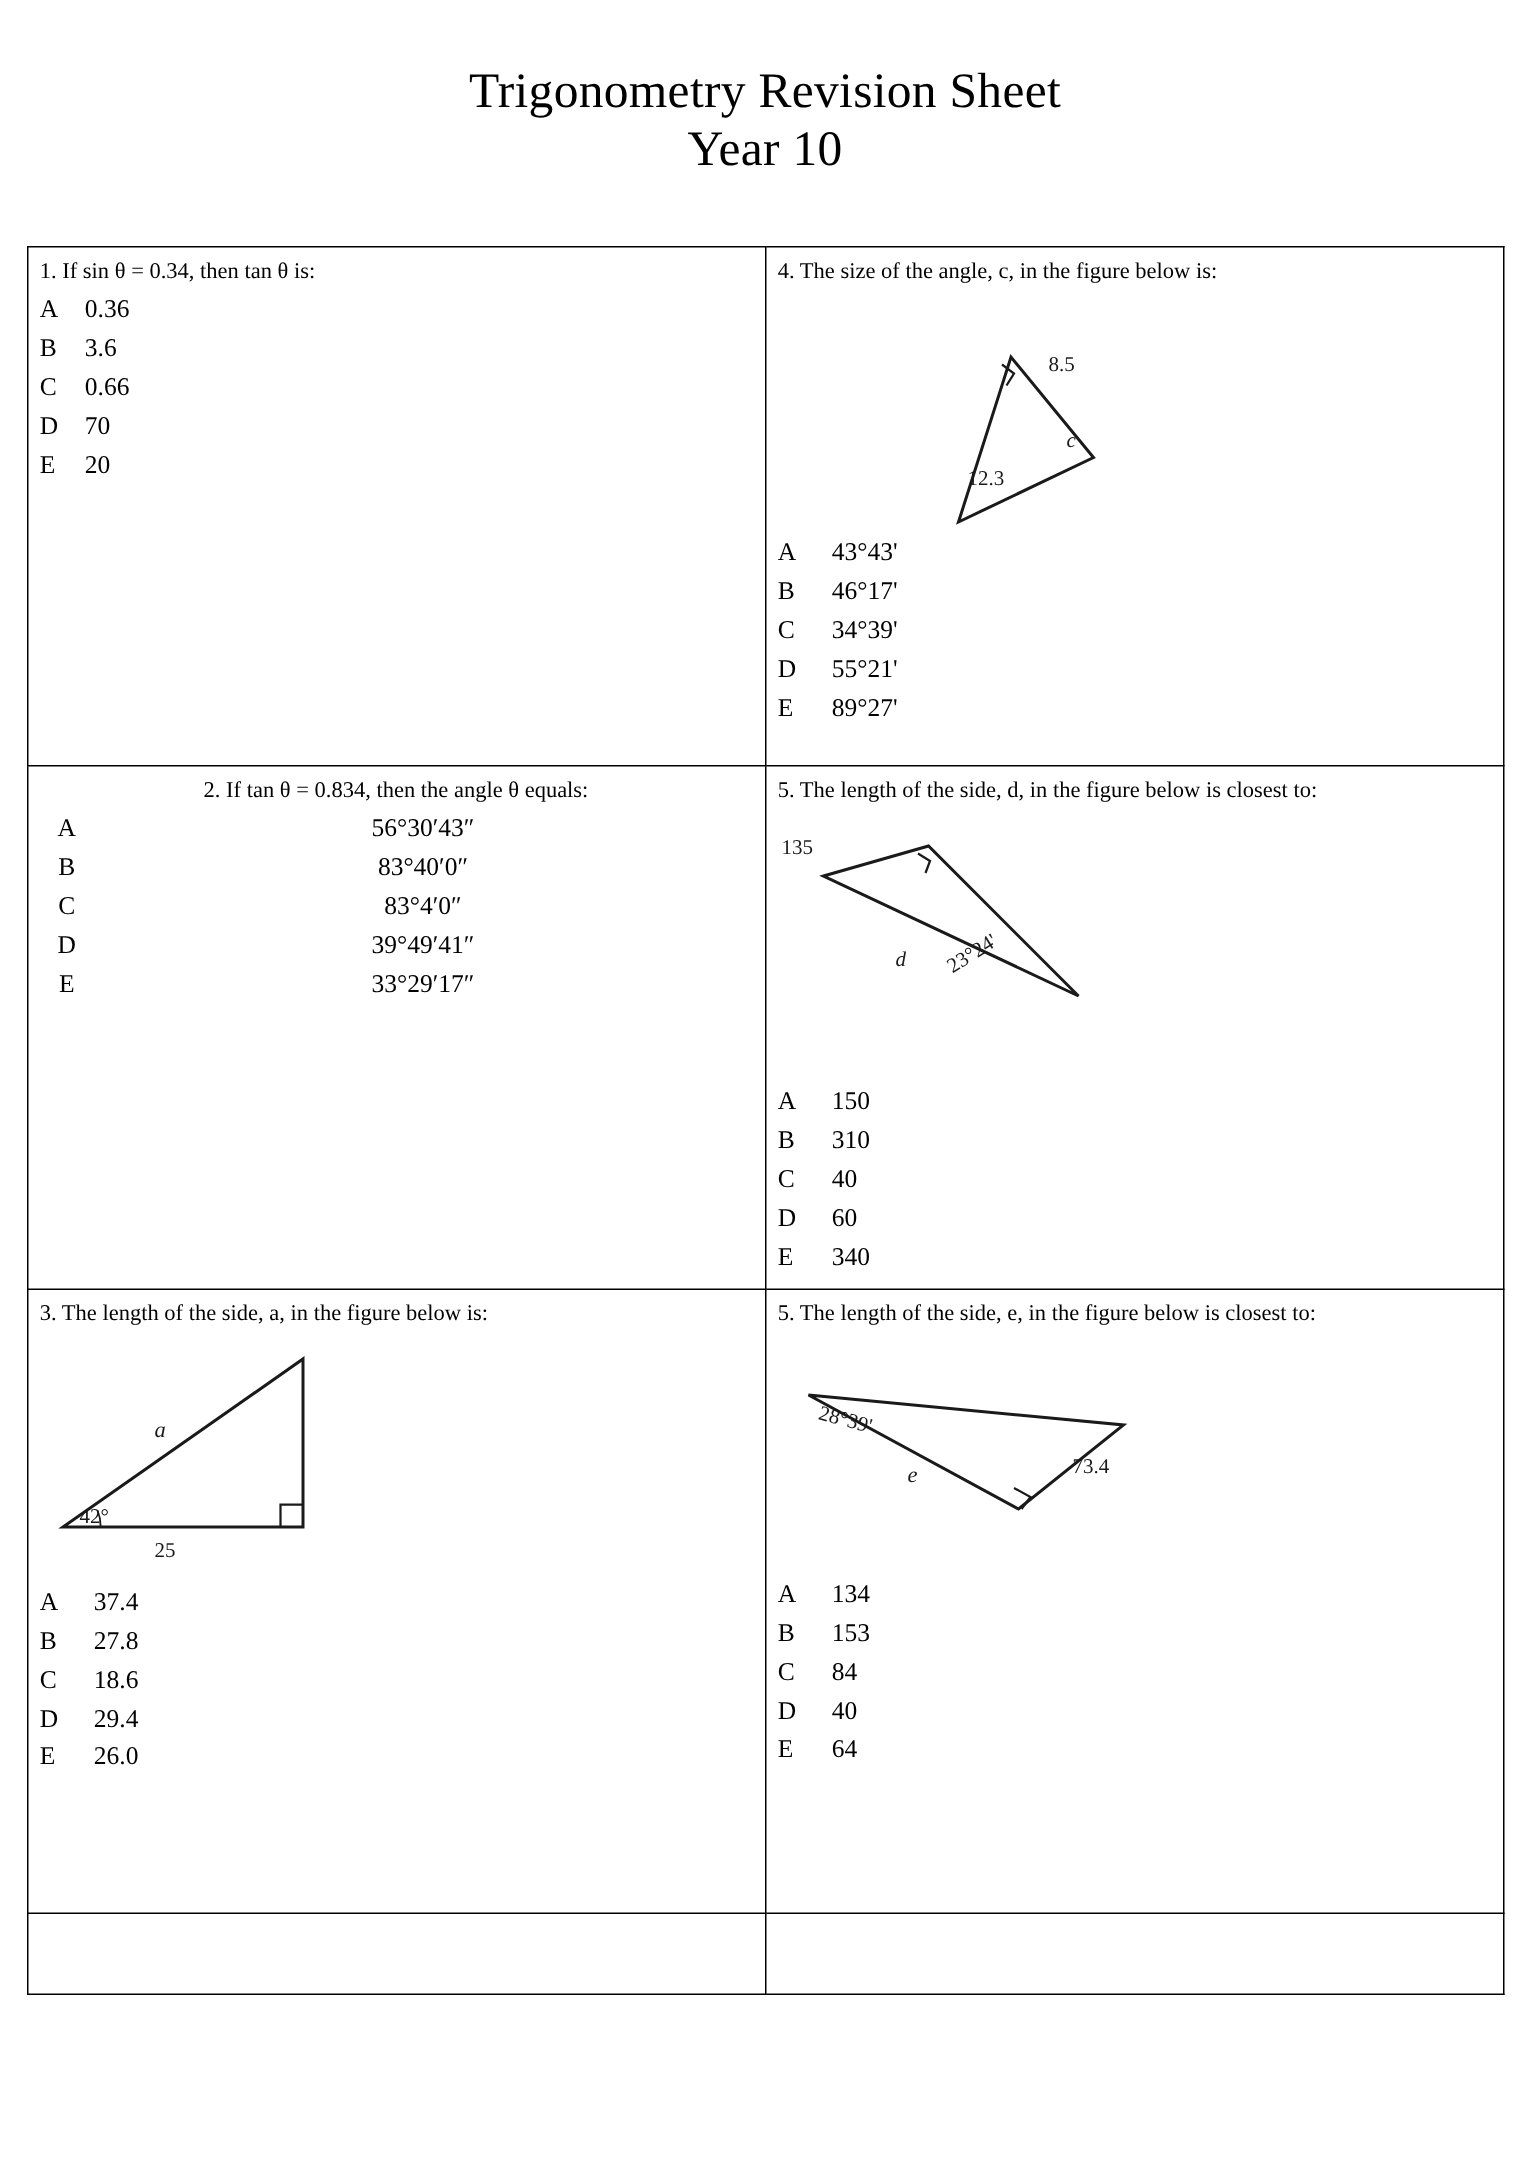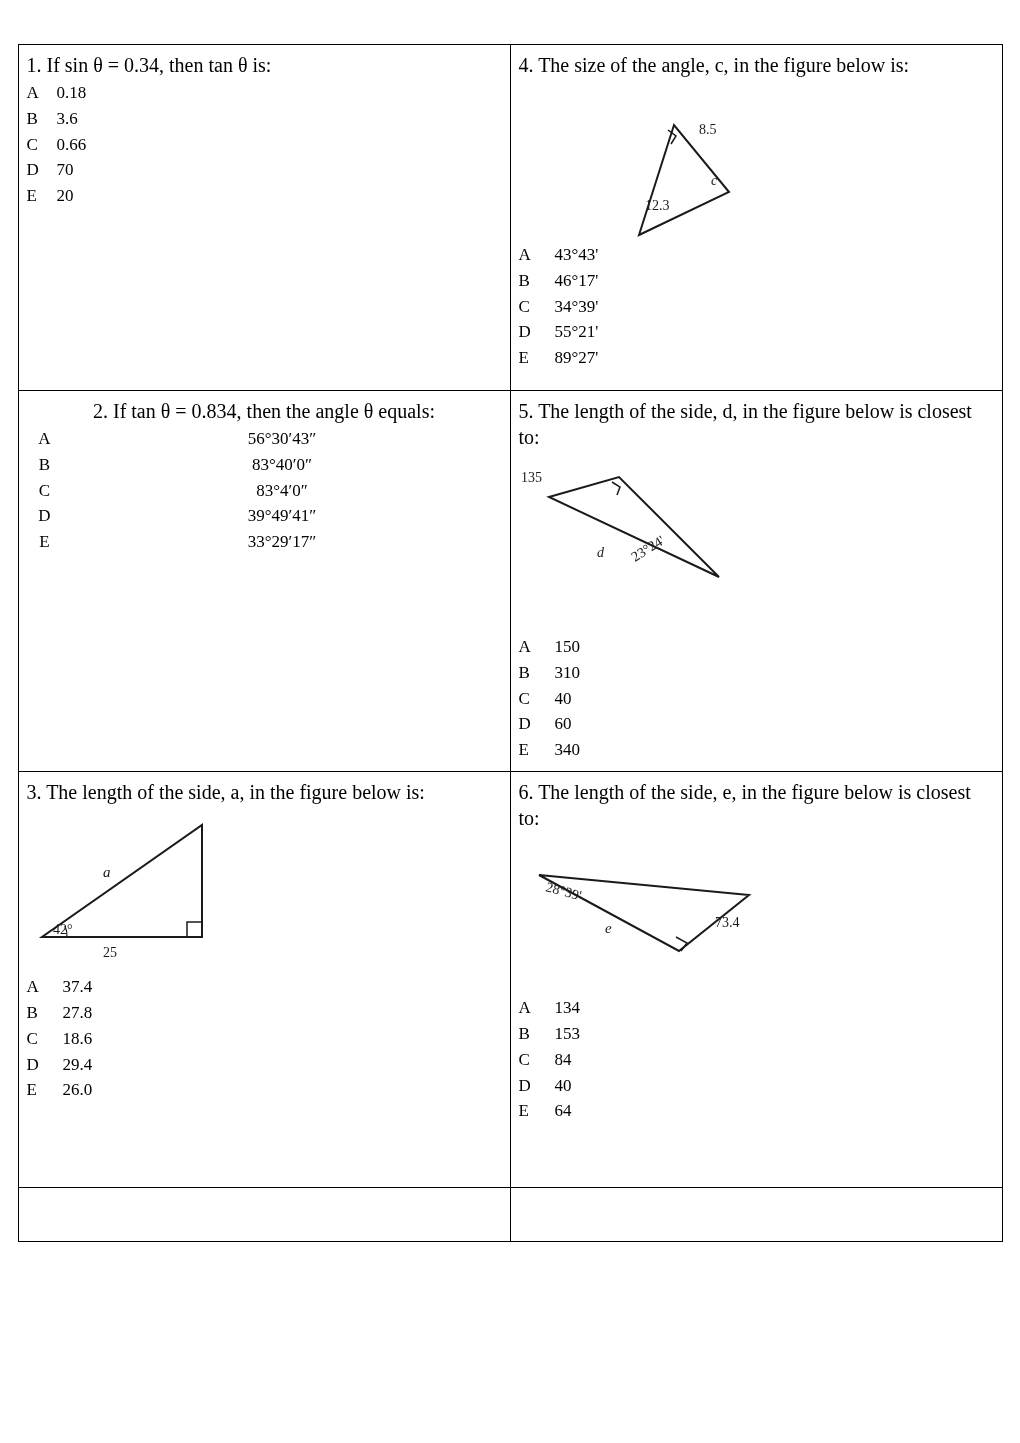--- a/index.html
+++ b/index.html
@@ -42,21 +42,21 @@
   table.qtable td {
     border: 1.6px solid #000000;
     vertical-align: top;
     padding: 7px 8px 8px 8px;
     font-size: 17px;
     line-height: 1.30;
   }
   td.left-col { width: 475px; }
   td.right-col { width: 475px; }
   .qtext {
-    font-size: 20px;
+    font-size: 15px;
     margin-bottom: 2px;
   }
   .opts {
     margin-top: 2px;
   }
   .opt-row {
     display: flex;
     font-size: 17px;
     line-height: 1.52;
   }
@@ -74,31 +74,35 @@
     text-decoration: underline;
   }
   .fig svg { display: block; }
   .spacer-row td { height: 38px; }
 </style>
 </head>
 <body>
 
 <div class="page">
 
+  <div class="title-block">
+    <div class="title-line">Trigonometry Revision Sheet</div>
+    <div class="title-line">Year 10</div>
+  </div>
 
   <table class="qtable">
     <tbody>
         <tr>
 
       <td class="left-col" style="height:330px;">
         <div class="qtext">1. If sin θ = 0.34, then tan θ is:</div>
         <div class="opts">
           <div class="opt-row">
             <span class="opt-letter">A</span>
-            <span class="opt-val">0.18</span>
+            <span class="opt-val">0.36</span>
           </div>
           <div class="opt-row">
             <span class="opt-letter">B</span>
             <span class="opt-val">3.6</span>
           </div>
           <div class="opt-row">
             <span class="opt-letter">C</span>
             <span class="opt-val">0.66</span>
           </div>
           <div class="opt-row">
@@ -245,21 +249,21 @@
             <span class="opt-val">29.4</span>
           </div>
           <div class="opt-row opt-indent">
             <span class="opt-letter">E</span>
             <span class="opt-val">26.0</span>
           </div>
         </div>
       </td>
 
       <td class="right-col">
-        <div class="qtext">6. The length of the side, e, in the figure below is closest to:</div>
+        <div class="qtext">5. The length of the side, e, in the figure below is closest to:</div>
         <div class="fig">
           <svg width="460" height="160" viewBox="0 0 460 160">
             <polygon points="20,42 230,62 160,118" fill="none" stroke="#1a1a1a" stroke-width="2"></polygon>
             <polyline points="157,104 168,110 162,118" fill="none" stroke="#1a1a1a" stroke-width="1.5"></polyline>
             <text x="26" y="58" font-size="14" font-family="Liberation Serif, serif" fill="#1a1a1a" transform="rotate(15 26 58)">28°39'</text>
             <text x="86" y="100" font-size="15" font-style="italic" font-family="Liberation Serif, serif" fill="#1a1a1a">e</text>
             <text x="196" y="94" font-size="14" font-family="Liberation Serif, serif" fill="#1a1a1a">73.4</text>
           </svg>
         </div>
         <div class="opts">

